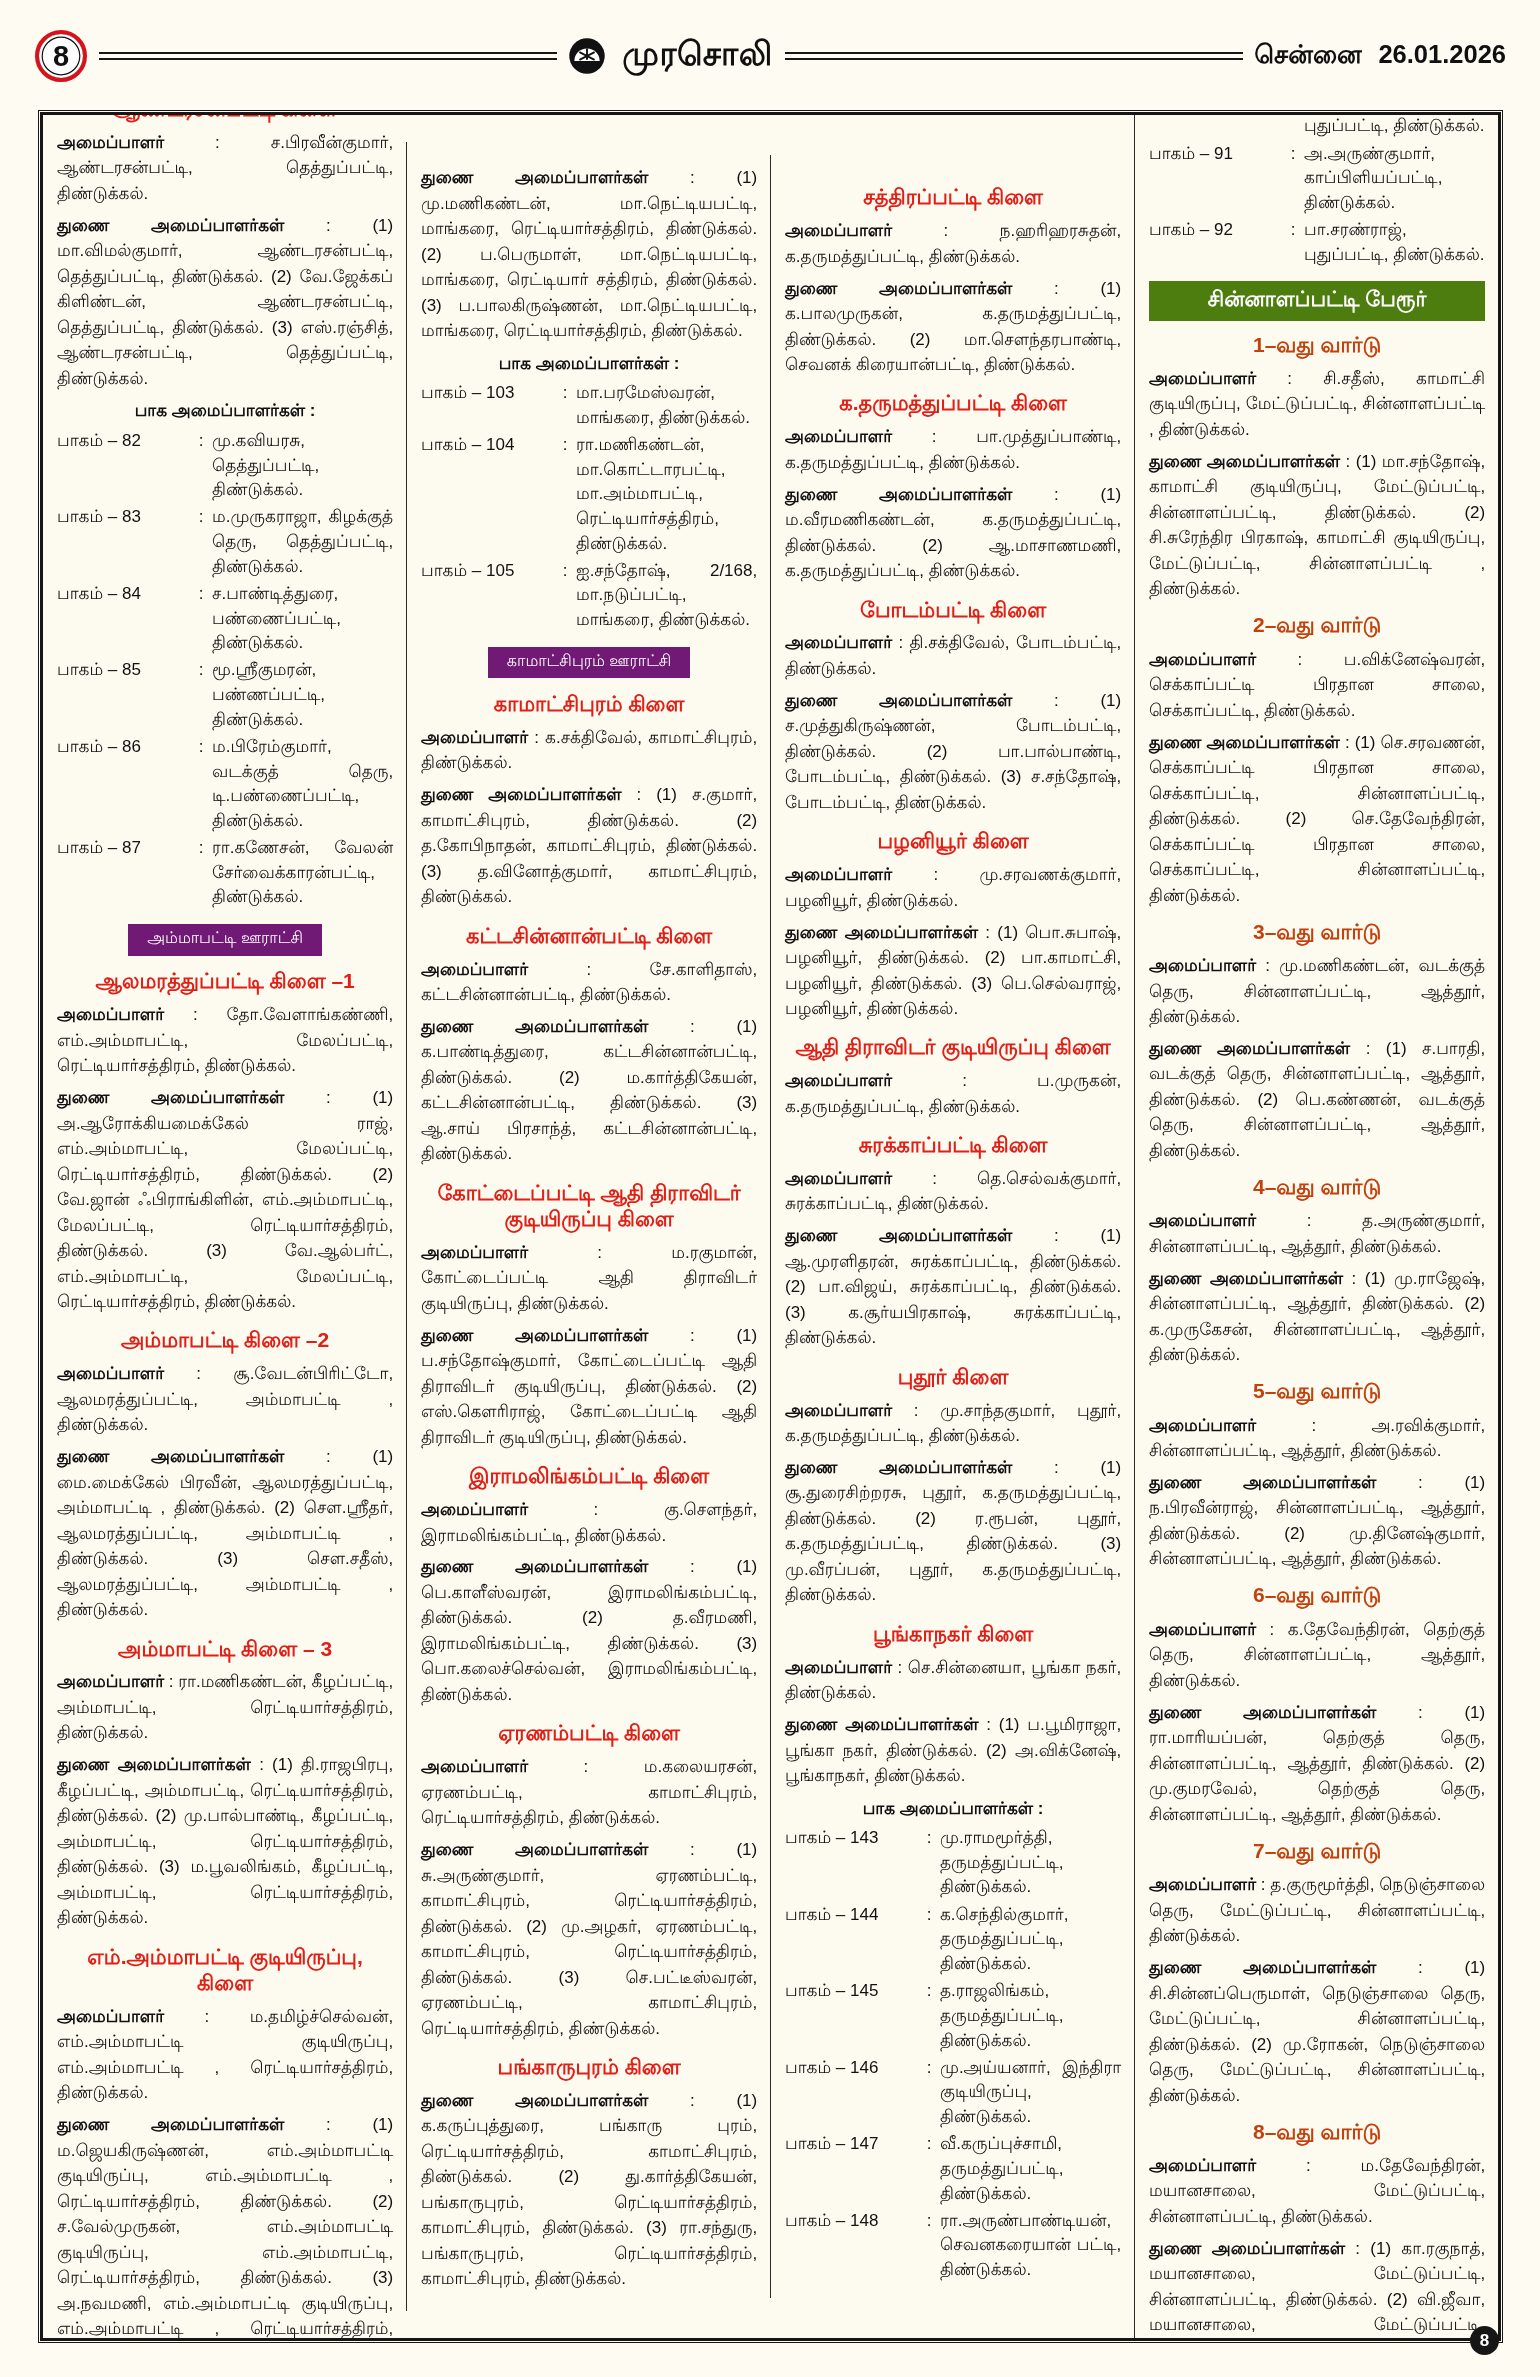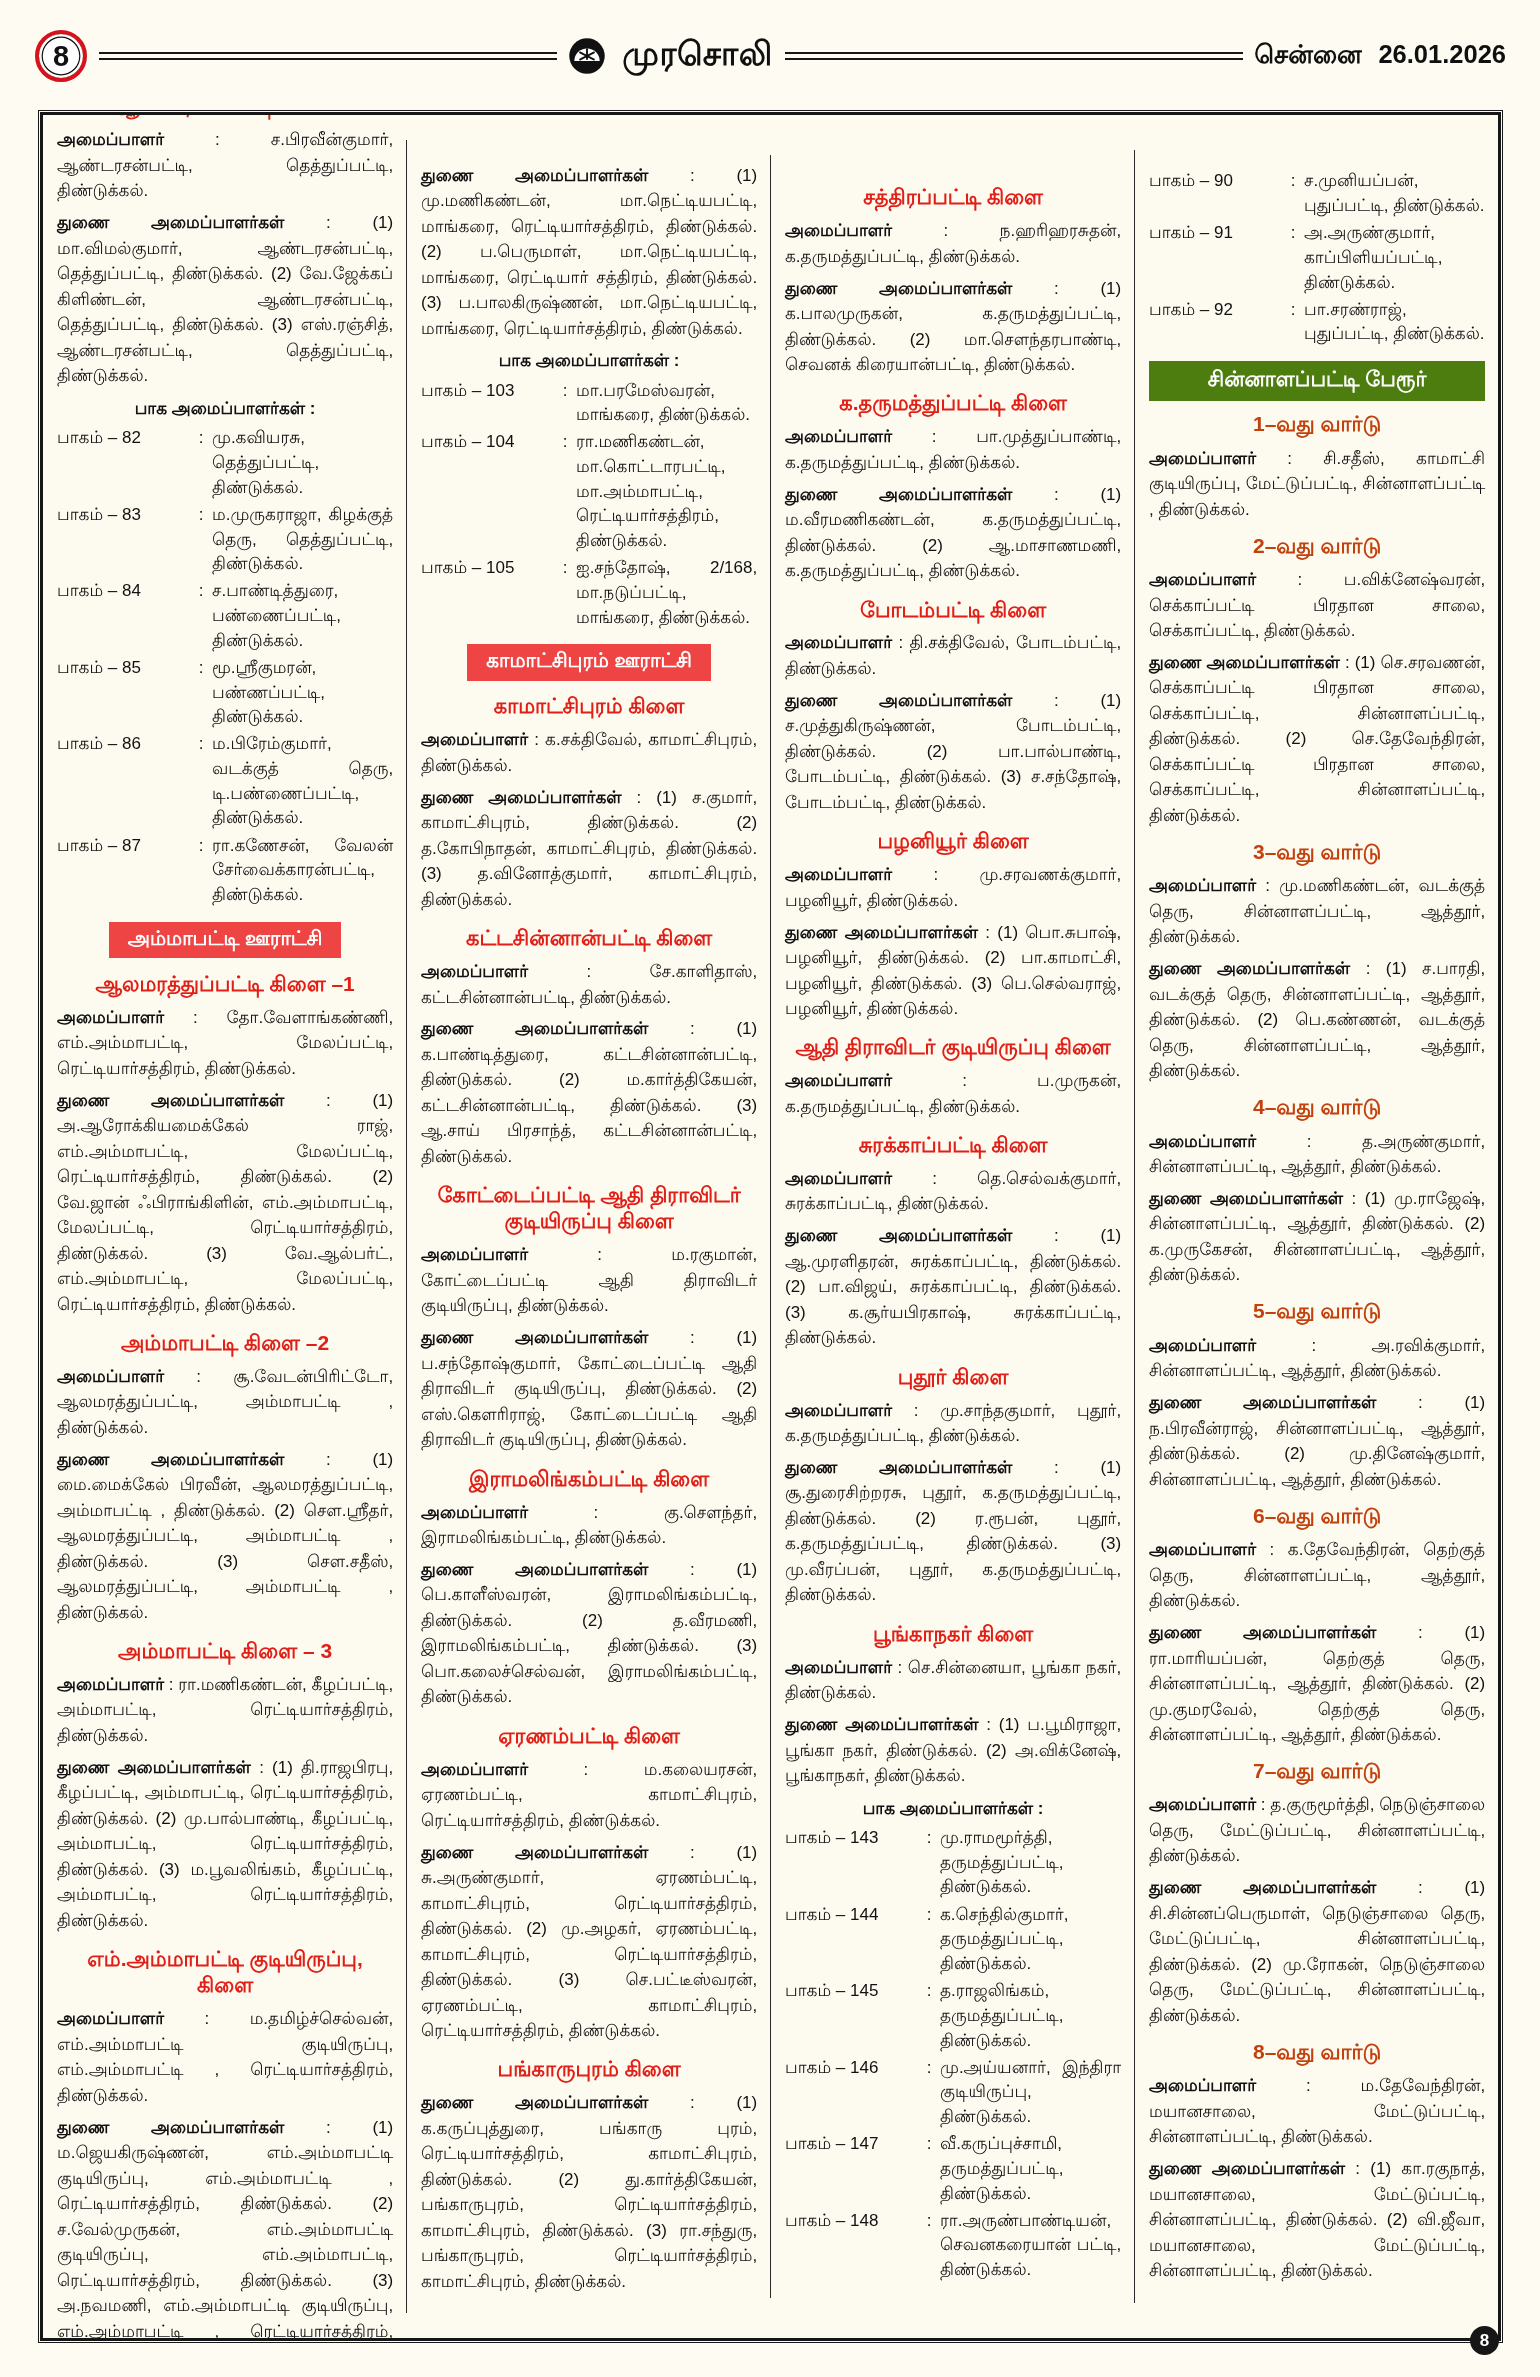--- a/index.html
+++ b/index.html
@@ -25,21 +25,21 @@
     border:3.2px solid #161616; outline:1.3px solid #161616; outline-offset:1.9px;
     background:#fdfaf0; display:flex; overflow:hidden;align-items:center; }
   .col { flex:1 1 0; padding:16.6px 12.8px 12.8px 14px; overflow:hidden; }
   .col + .col { border-left:1.3px solid #2a2a2a; }
 
   
   .branch-heading { color:#e01f17; font-size:21px; font-weight:bold; text-align:center;
     margin:12.8px 0 7.7px; line-height:1.25; white-space:pre-line; }
   .ward-heading { color:#c2410c; font-size:21px; font-weight:bold; text-align:center; margin:11.5px 0 6.4px; }
   .panchayat-banner { display:flex; justify-content:center; margin:14px 0 3.8px; }
-  .panchayat-banner span { background:#ef4444; color:#fff; font-size:20px; font-weight:bold;
+  .panchayat-banner span { background:#701a75; color:#fff; font-size:16px; font-weight:normal;
     padding:5.1px 19px 6.4px; display:inline-block; }
   .town-banner { background:#4d7c0f; color:#fff; font-size:21px; font-weight:bold;
     text-align:center; padding:5.7px 3.8px 7px; margin:14px 0 5.1px; }
   .officers { font-size:17px; line-height:1.5; text-align:justify; margin:6.4px 0; font-weight:500; }
   .officers b { font-weight:bold; }
   .center-label { font-size:17px; font-weight:bold; text-align:center; margin:10.2px 0 6.4px; }
   .part-row { display:flex; font-size:17px; line-height:1.45; margin:2.6px 0; font-weight:500; }
   .part-row .pnum { flex:0 0 133px; font-weight:500; }
   .part-row .psep { flex:0 0 22px; text-align:center; }
   .part-row .ptext { flex:1; text-align:justify; }
@@ -236,20 +236,21 @@
         <span class="ptext">அ.அருண்குமார், காப்பிளியப்பட்டி, திண்டுக்கல்.</span>
       </div>
       <div class="part-row">
         <span class="pnum">பாகம் – 92</span>
         <span class="psep">:</span>
         <span class="ptext">பா.சரண்ராஜ், புதுப்பட்டி, திண்டுக்கல்.</span>
       </div>
       <div class="town-banner">சின்னாளப்பட்டி பேரூர்</div>
       <div class="ward-heading">1–வது வார்டு</div>
       <p class="officers"><b>அமைப்பாளர்</b> : சி.சதீஸ், காமாட்சி குடியிருப்பு, மேட்டுப்பட்டி, சின்னாளப்பட்டி , திண்டுக்கல்.</p>
+      <p class="officers"><b>துணை அமைப்பாளர்கள்</b> : (1) மா.சந்தோஷ், காமாட்சி குடியிருப்பு, மேட்டுப்பட்டி, சின்னாளப்பட்டி, திண்டுக்கல். (2) சி.சுரேந்திர பிரகாஷ், காமாட்சி குடியிருப்பு, மேட்டுப்பட்டி, சின்னாளப்பட்டி , திண்டுக்கல்.</p>
       <div class="ward-heading">2–வது வார்டு</div>
       <p class="officers"><b>அமைப்பாளர்</b> : ப.விக்னேஷ்வரன், செக்காப்பட்டி பிரதான சாலை, செக்காப்பட்டி, திண்டுக்கல்.</p>
       <p class="officers"><b>துணை அமைப்பாளர்கள்</b> : (1) செ.சரவணன், செக்காப்பட்டி பிரதான சாலை, செக்காப்பட்டி, சின்னாளப்பட்டி, திண்டுக்கல். (2) செ.தேவேந்திரன், செக்காப்பட்டி பிரதான சாலை, செக்காப்பட்டி, சின்னாளப்பட்டி, திண்டுக்கல்.</p>
       <div class="ward-heading">3–வது வார்டு</div>
       <p class="officers"><b>அமைப்பாளர்</b> : மு.மணிகண்டன், வடக்குத் தெரு, சின்னாளப்பட்டி, ஆத்தூர், திண்டுக்கல்.</p>
       <p class="officers"><b>துணை அமைப்பாளர்கள்</b> : (1) ச.பாரதி, வடக்குத் தெரு, சின்னாளப்பட்டி, ஆத்தூர், திண்டுக்கல். (2) பெ.கண்ணன், வடக்குத் தெரு, சின்னாளப்பட்டி, ஆத்தூர், திண்டுக்கல்.</p>
       <div class="ward-heading">4–வது வார்டு</div>
       <p class="officers"><b>அமைப்பாளர்</b> : த.அருண்குமார், சின்னாளப்பட்டி, ஆத்தூர், திண்டுக்கல்.</p>
       <p class="officers"><b>துணை அமைப்பாளர்கள்</b> : (1) மு.ராஜேஷ், சின்னாளப்பட்டி, ஆத்தூர், திண்டுக்கல். (2) க.முருகேசன், சின்னாளப்பட்டி, ஆத்தூர், திண்டுக்கல்.</p>
       <div class="ward-heading">5–வது வார்டு</div>

